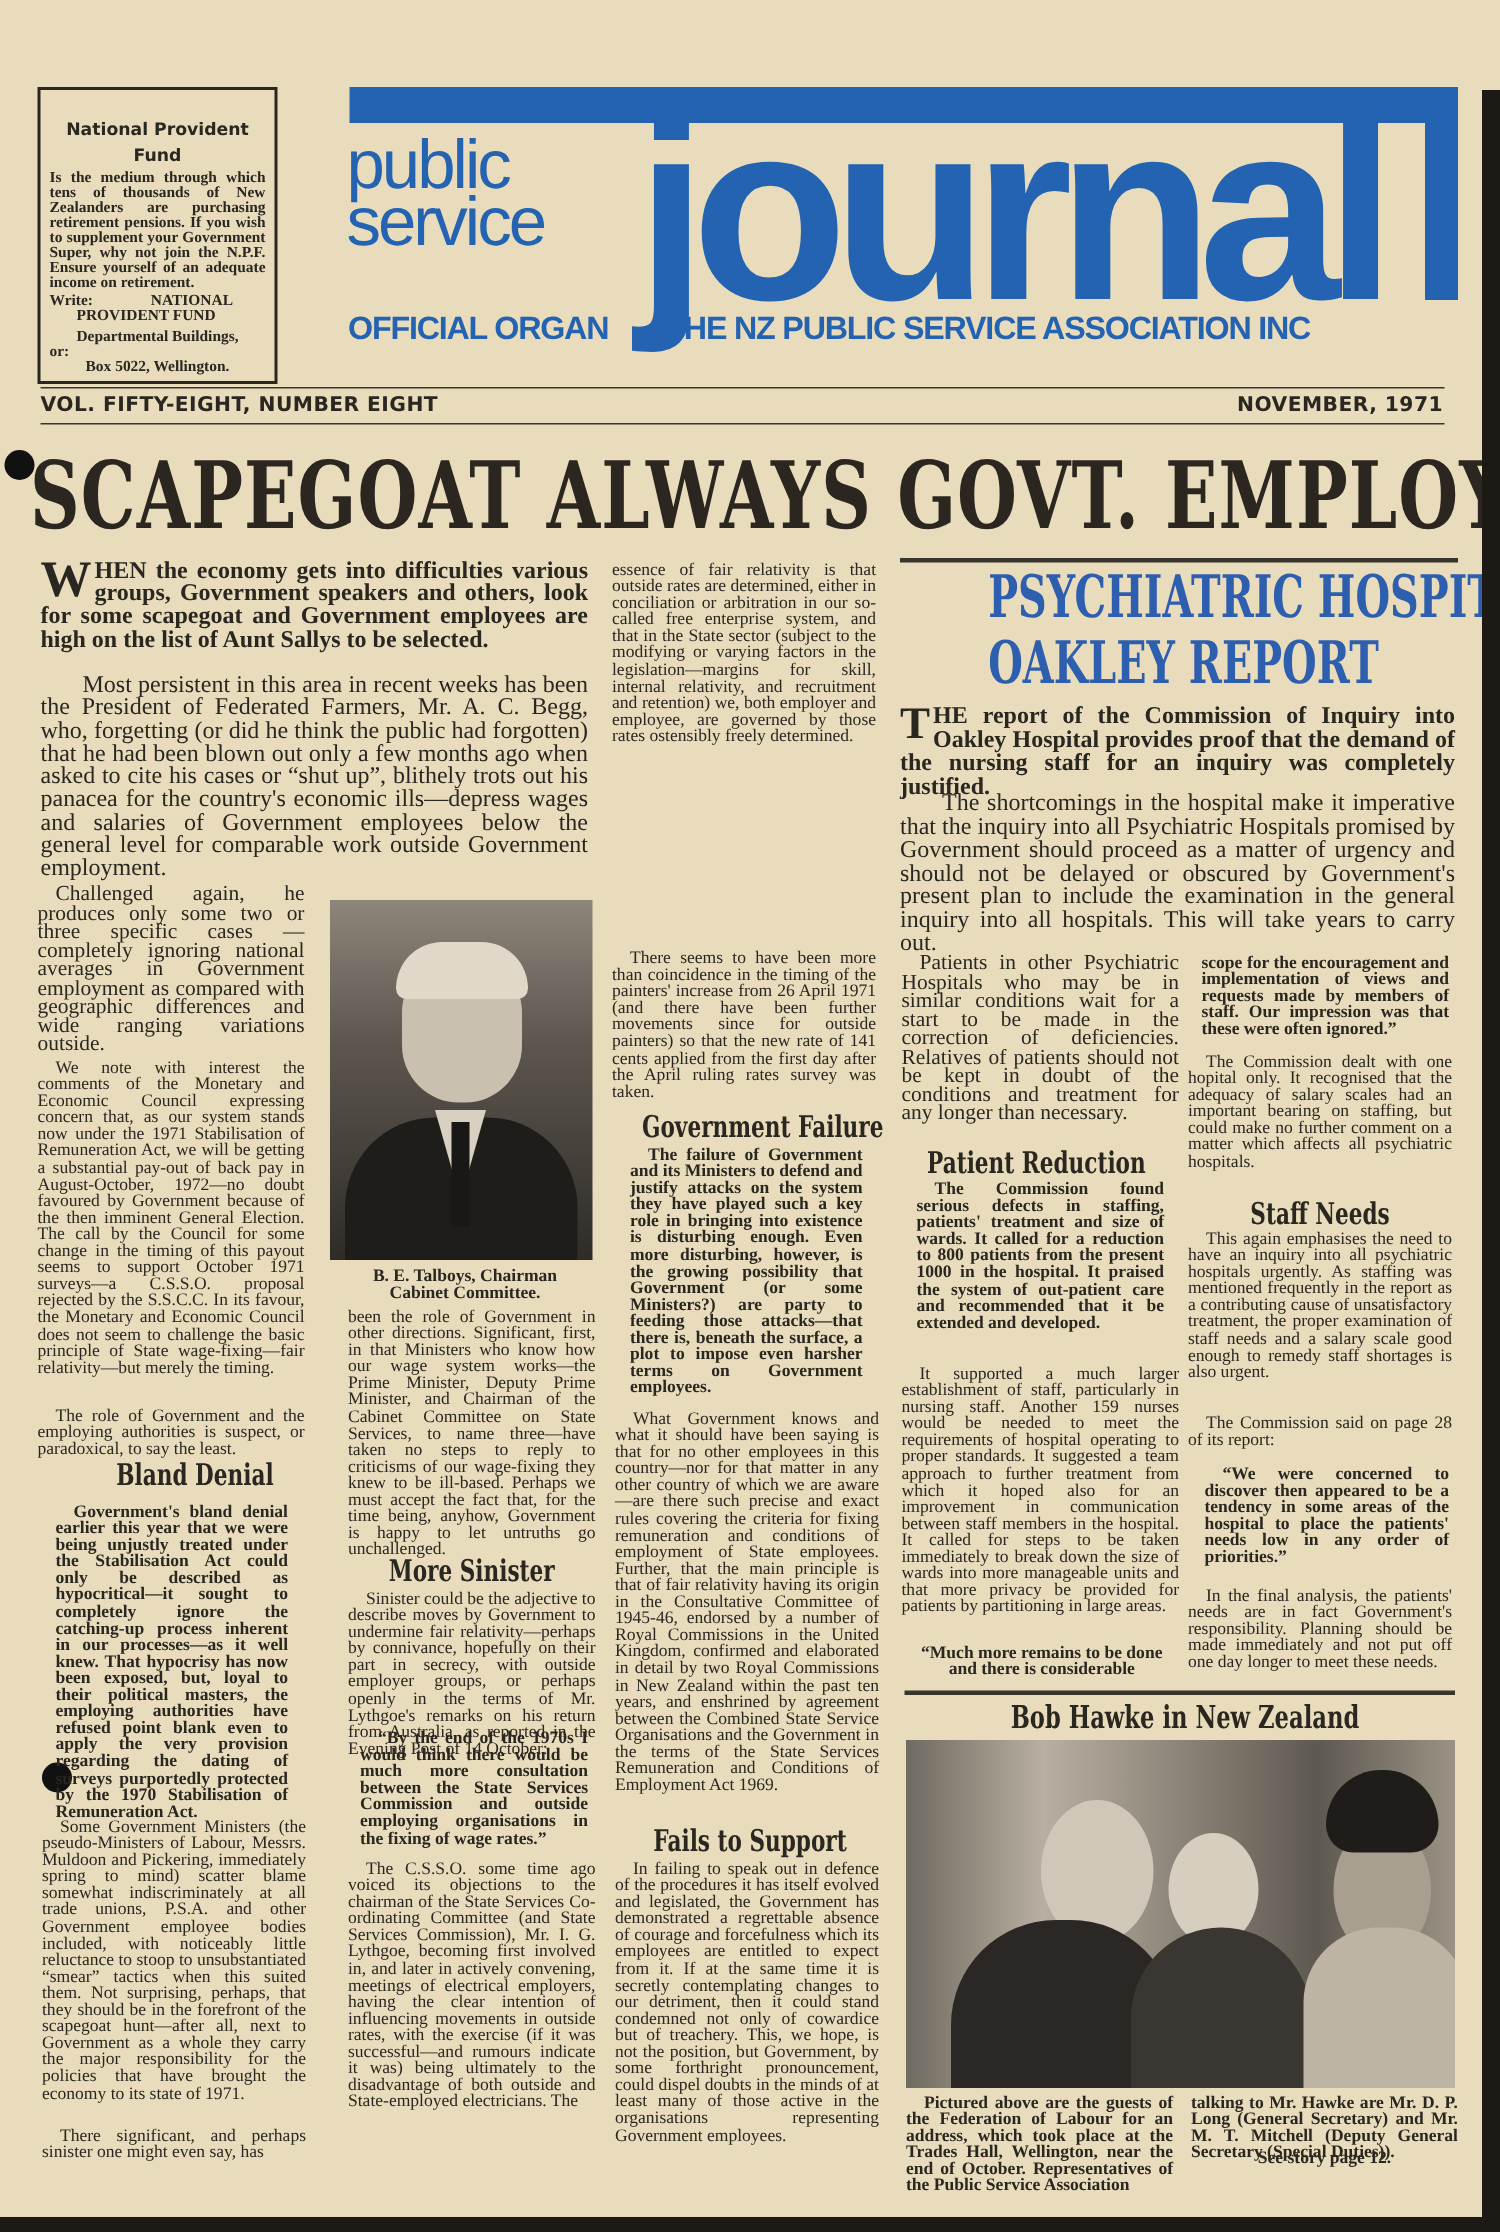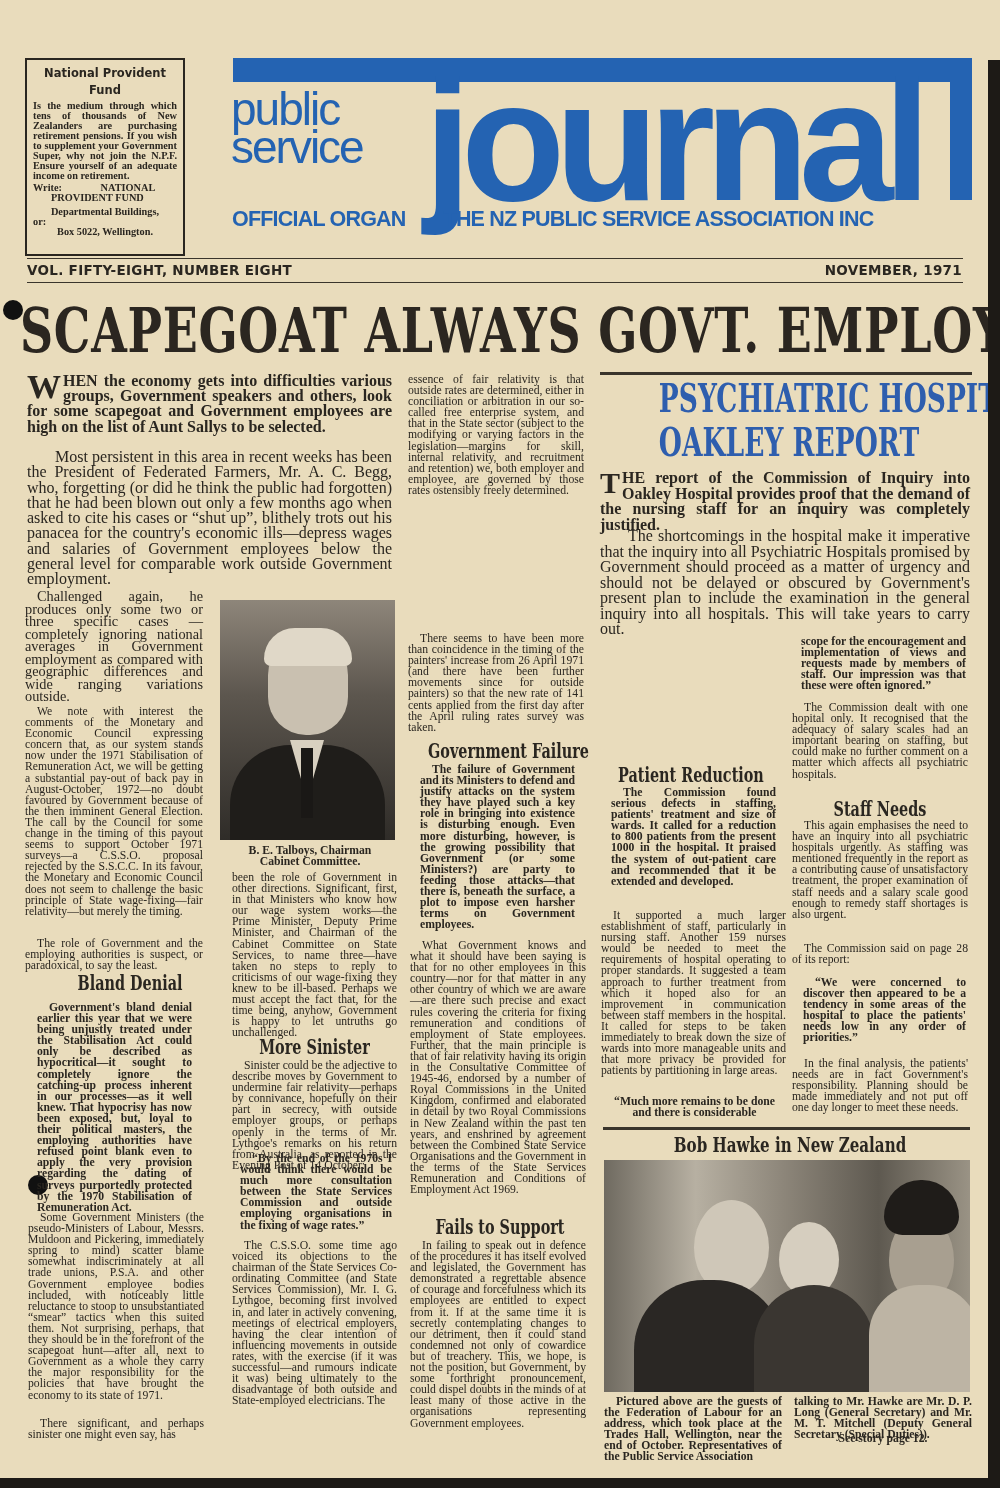--- a/index.html
+++ b/index.html
@@ -11,21 +11,21 @@
     position: relative;
   }
   .page { position: absolute; left: 0; top: 0; width: 1000px; height: 1488px; }
   .abs { position: absolute; }
   p { margin: 0; }
   .just { text-align: justify; }
 
   
   .npf-box {
     left: 25px; top: 58px; width: 160px; height: 198px;
-    border: 2px solid #2a2620; padding: 5px 6px; box-sizing: border-box;
+    border: 2px solid #2a2620; padding: 18px 6px; box-sizing: border-box;
     font-size: 10.3px; line-height: 10px; font-weight: bold;
   }
   .npf-title { font-family: "DejaVu Sans", sans-serif; font-weight: bold; text-align: center; font-size: 11.5px; line-height: 17px; }
   .npf-body { text-align: justify; margin-top: 2px; }
   .npf-write { margin-top: 2px; }
   .npf-write .r { padding-left: 20px; }
   .npf-addr { text-align: center; margin-top: 4px; }
 
   
   .mast-bar-top { left: 233px; top: 58px; width: 719px; height: 24px; background: #2463b2; }
@@ -200,20 +200,21 @@
 
   <div class="abs psych-title">
     <span>PSYCHIATRIC HOSPITALS</span>
     <span>OAKLEY REPORT</span>
   </div>
   <div class="abs plead just">
     <span class="dropcap" style="font-size:30px; line-height:26px;">T</span><span>HE report of the Commission of Inquiry into Oakley Hospital provides proof that the demand of the nursing staff for an inquiry was completely justified.</span>
   </div>
   <p class="abs plead2 just">The shortcomings in the hospital make it imperative that the inquiry into all Psychiatric Hospitals promised by Government should proceed as a matter of urgency and should not be delayed or obscured by Government's present plan to include the examination in the general inquiry into all hospitals. This will take years to carry out.</p>
 
+  <p class="abs c4 just ind" style="top:636px; font-size:14.3px; line-height:12.5px; left:601px; width:185px;">Patients in other Psychiatric Hospitals who may be in similar conditions wait for a start to be made in the correction of deficiencies. Relatives of patients should not be kept in doubt of the conditions and treatment for any longer than necessary.</p>
   <div class="abs c4 sub" style="top:763px; font-size:20px; left:590px; width:200px;">Patient Reduction</div>
   <p class="abs c4 just ind small boldblock" style="top:787px; left:611px; width:165px;">The Commission found serious defects in staffing, patients' treatment and size of wards. It called for a reduction to 800 patients from the present 1000 in the hospital. It praised the system of out-patient care and recommended that it be extended and developed.</p>
   <p class="abs c4 just ind small" style="top:910px; left:601px; width:185px;">It supported a much larger establishment of staff, particularly in nursing staff. Another 159 nurses would be needed to meet the requirements of hospital operating to proper standards. It suggested a team approach to further treatment from which it hoped also for an improvement in communication between staff members in the hospital. It called for steps to be taken immediately to break down the size of wards into more manageable units and that more privacy be provided for patients by partitioning in large areas.</p>
   <p class="abs c4 small boldblock" style="top:1096px; left:612px; width:165px; text-align:center;">“Much more remains to be done and there is considerable</p>
 
   <p class="abs c5 just small boldblock" style="top:636px; left:801px; width:165px;">scope for the encouragement and implementation of views and requests made by members of staff. Our impression was that these were often ignored.”</p>
   <p class="abs c5 just ind small" style="top:702px; left:792px; width:176px;">The Commission dealt with one hopital only. It recognised that the adequacy of salary scales had an important bearing on staffing, but could make no further comment on a matter which affects all psychiatric hospitals.</p>
   <div class="abs c5 sub" style="top:797px; font-size:20px; left:780px; width:200px;">Staff Needs</div>
   <p class="abs c5 just ind small" style="top:820px; left:792px; width:176px;">This again emphasises the need to have an inquiry into all psychiatric hospitals urgently. As staffing was mentioned frequently in the report as a contributing cause of unsatisfactory treatment, the proper examination of staff needs and a salary scale good enough to remedy staff shortages is also urgent.</p>
   <p class="abs c5 just ind small" style="top:943px; left:792px; width:176px;">The Commission said on page 28 of its report:</p>

